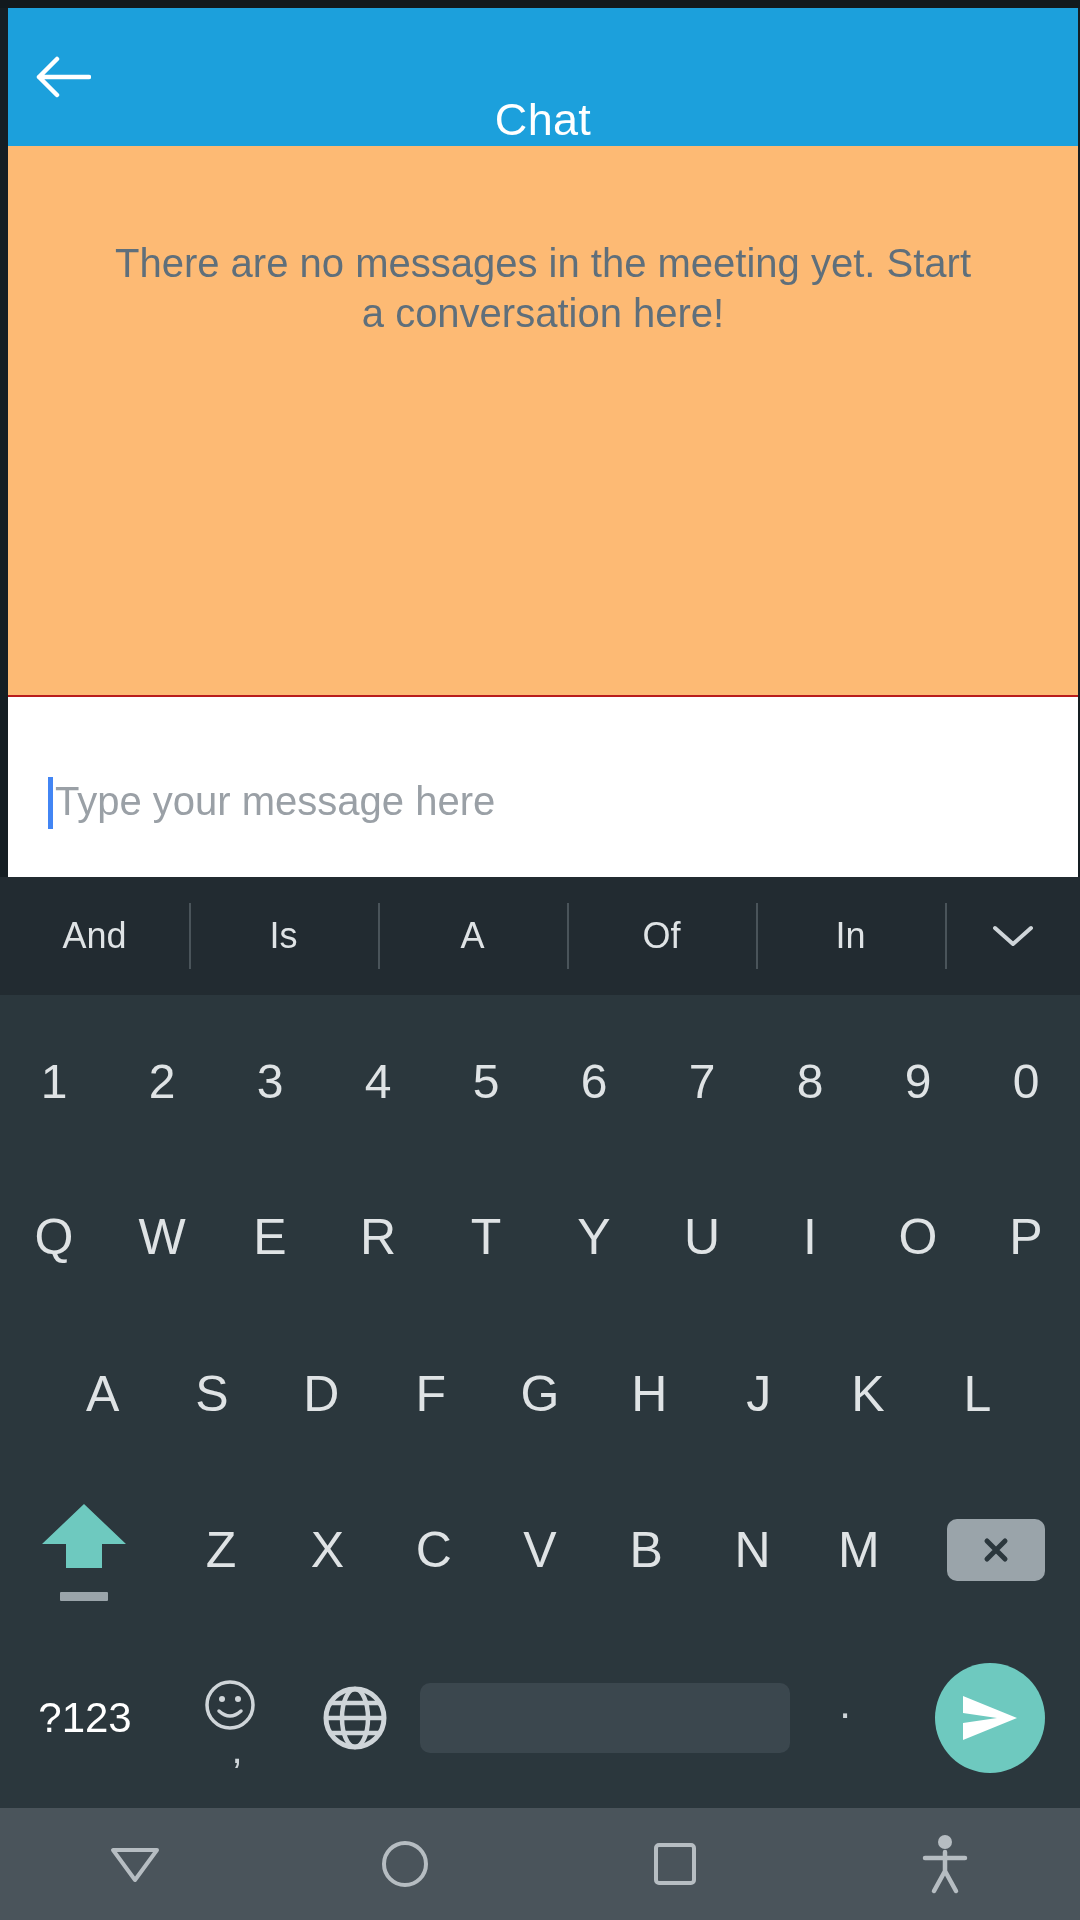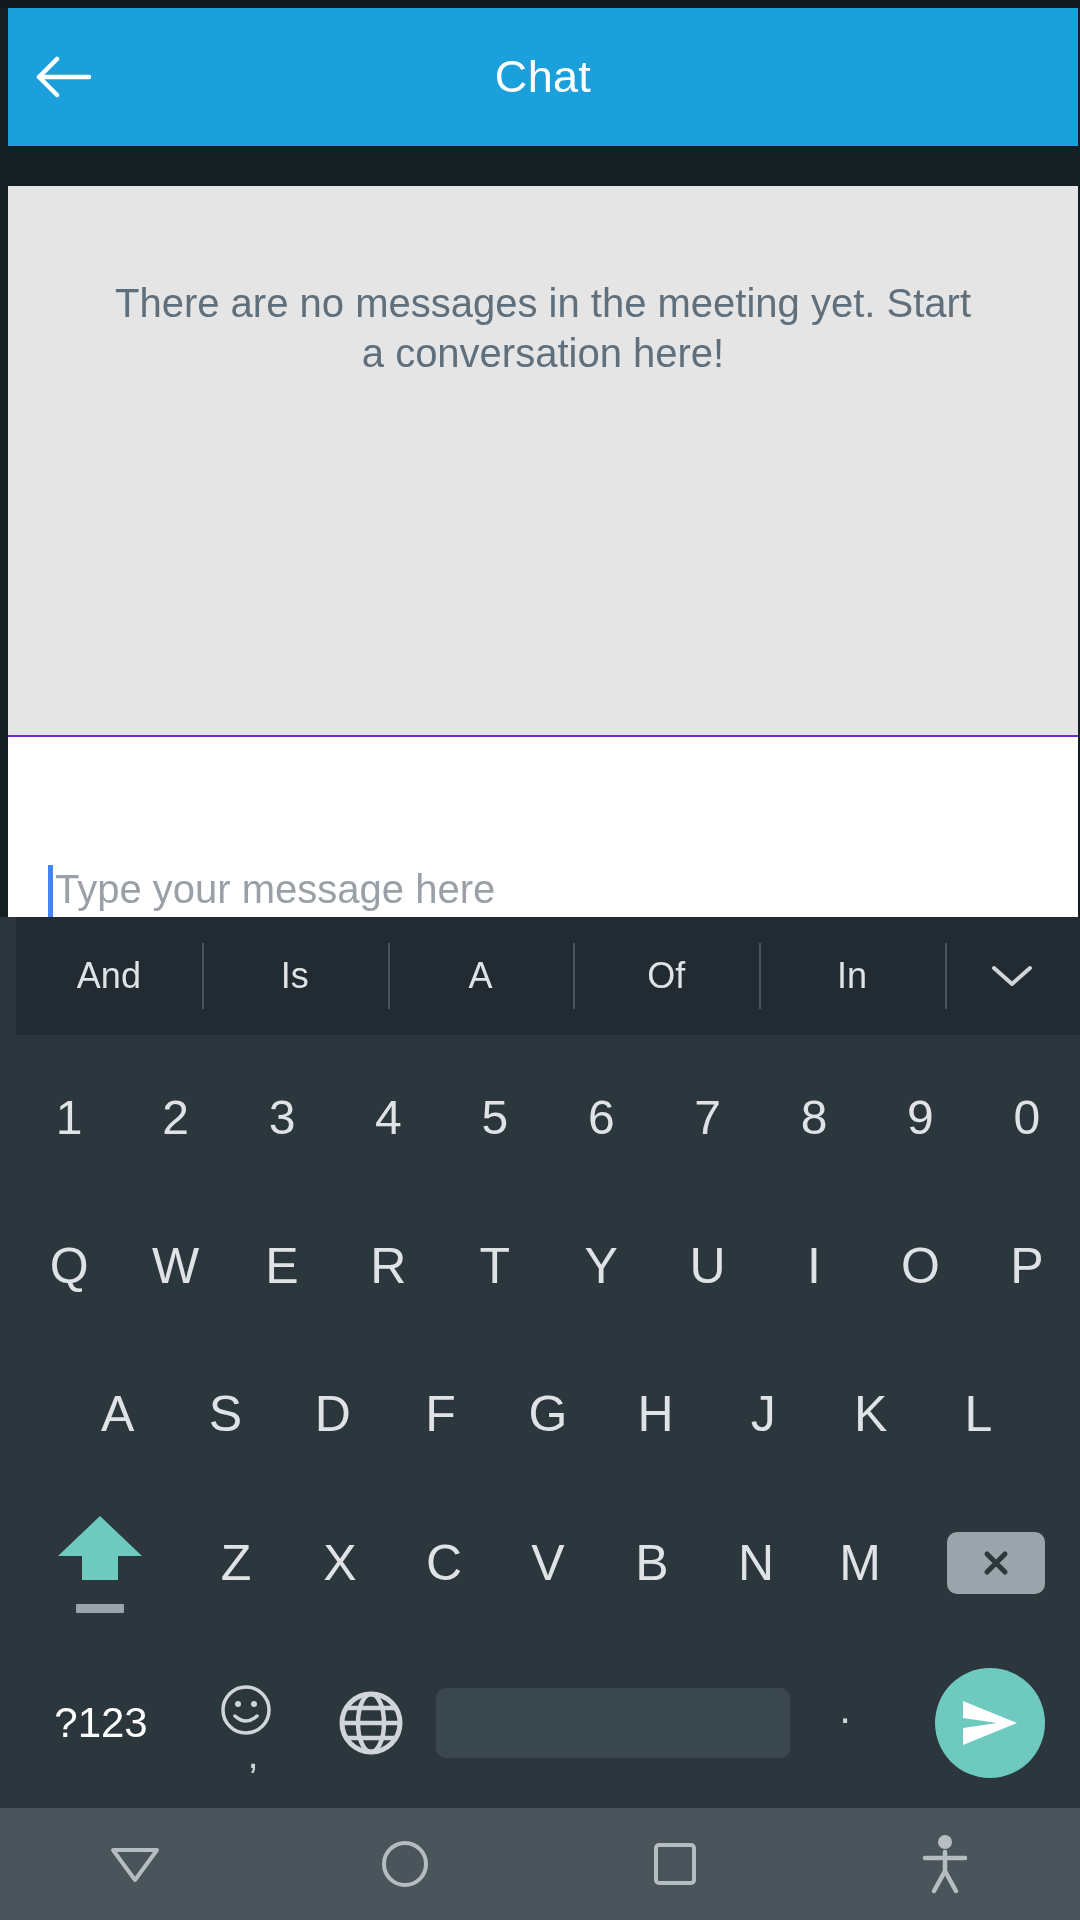--- a/index.html
+++ b/index.html
@@ -17,21 +17,21 @@
   }
 
   
   .top-bezel{height:8px;background:#12191d;flex:0 0 auto;}
 
   
   .header{
     flex:0 0 auto;
     height:138px;
     background:#1ca0dc;
-    display:flex;align-items:center;
+    display:flex;align-items:flex-end;
     position:relative;
     margin-left:8px;
     margin-right:2px;
   }
   .back-btn{
     width:110px;height:138px;
     display:flex;align-items:center;justify-content:center;
     cursor:pointer;
   }
   .back-arrow{display:block;}
@@ -42,66 +42,65 @@
     font-size:45px;
     font-weight:400;
     letter-spacing:0.3px;
     pointer-events:none;
   }
 
   
   .msg-area{
     flex:0 0 auto;
     height:549px;
-    background:#e5e5e5;
+    background:#fdba74;
     margin-left:8px;margin-right:2px;
-    border-bottom:2px solid #6d28d9;
+    border-bottom:2px solid #b91c1c;
     display:flex;flex-direction:column;
     align-items:center;
-    margin-top:40px;
   }
   .empty-text{
     margin-top:92px;
     width:940px;
     text-align:center;
     color:#5f6f7b;
     font-size:40px;
     line-height:50px;
     padding:0 30px;
     box-sizing:border-box;
   }
 
   
   .composer{
     flex:0 0 auto;
     height:180px;
     background:#ffffff;
     margin-left:8px;margin-right:2px;
-    display:flex;align-items:flex-end;
+    display:flex;align-items:center;
     padding-top:28px;
     box-sizing:border-box;
   }
   .caret{
     width:5px;height:52px;
     background:#4285f4;
     margin-left:40px;margin-top:4px;
     flex:0 0 auto;
   }
   .composer-placeholder{
     color:#9aa0a6;
     font-size:40px;
     line-height:56px;
     margin-left:2px;
   }
 
   
   .keyboard{
     flex:1 1 auto;
     background:#2b373d;
-    display:flex;flex-direction:column;padding-left:16px;
+    display:flex;flex-direction:column;
   }
   .suggestion-bar{
     flex:0 0 auto;
     height:118px;
     background:#222b31;
     display:flex;align-items:stretch;
   }
   .suggestion{
     flex:1 1 0;
     display:flex;align-items:center;justify-content:center;

